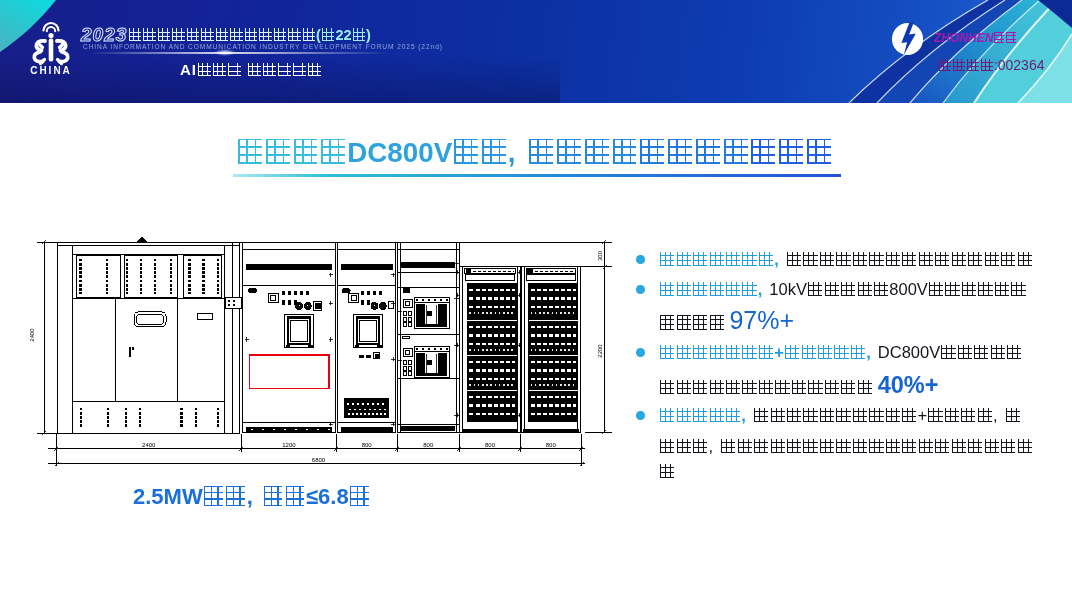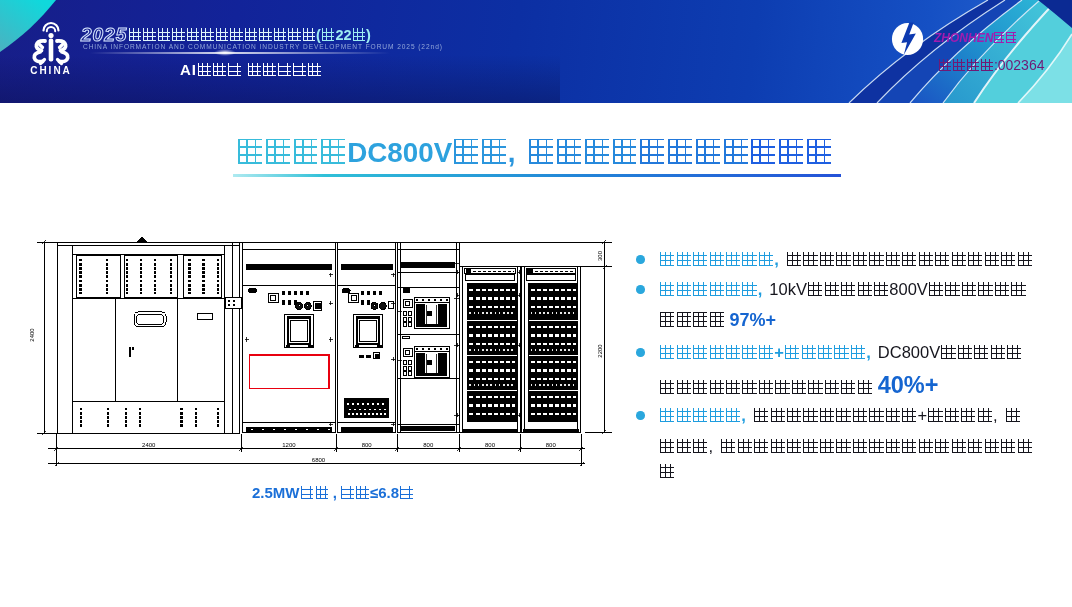--- a/index.html
+++ b/index.html
@@ -70,21 +70,21 @@
 <g stroke="#fff" stroke-width="3.2" stroke-linecap="round">
 <path d="M15.5,44.5 L19.5,40.5"></path>
       <path d="M36.5,44.5 L32.5,40.5"></path>
 <path d="M14.5,25.5 L17.5,28.5"></path>
       <path d="M37.5,25.5 L34.5,28.5"></path>
 </g>
 </svg>
 
 <div class="abs" style="left:26px;top:65px;width:50px;text-align:center;color:#fff;font-size:10px;font-weight:bold;letter-spacing:2px">CHINA</div>
 
-<div class="abs" style="left:81px;top:24px;font-size:19px;font-weight:bold;font-style:italic;letter-spacing:1px;color:transparent;-webkit-text-stroke:1px #d7e6ff">2025</div>
+<div class="abs" style="left:81px;top:24px;font-size:19px;font-weight:bold;font-style:italic;letter-spacing:1px;color:transparent;-webkit-text-stroke:1px #d7e6ff">2023</div>
 
 <div class="abs" style="left:128px;top:27px;font-size:14.5px;font-weight:bold;color:#dff6fb;white-space:nowrap"><i class="c"></i><i class="c"></i><i class="c"></i><i class="c"></i><i class="c"></i><i class="c"></i><i class="c"></i><i class="c"></i><i class="c"></i><i class="c"></i><i class="c"></i><i class="c"></i><i class="c"></i><span style="color:#9feef2">(<i class="c"></i>22<i class="c"></i>)</span></div>
 
 <div class="abs" style="left:83px;top:43px;font-size:6.6px;letter-spacing:0.92px;color:#93a7d9;white-space:nowrap">CHINA INFORMATION AND COMMUNICATION INDUSTRY DEVELOPMENT FORUM 2025 (22nd)</div>
 
 <div class="abs" style="left:90px;top:52px;width:300px;height:1.7px;background:linear-gradient(90deg,rgba(255,255,255,0),rgba(255,255,255,.85) 45%,rgba(255,255,255,0));border-radius:2px"></div>
 <div class="abs" style="left:214px;top:49px;width:22px;height:7px;background:radial-gradient(ellipse at center,rgba(255,255,255,.9),rgba(255,255,255,0) 70%)"></div>
 
 <div class="abs" style="left:180px;top:61px;font-size:15px;font-weight:bold;letter-spacing:1px;color:#fff;white-space:nowrap">AI<i class="c"></i><i class="c"></i><i class="c"></i> <i class="c"></i><i class="c"></i><i class="c"></i><i class="c"></i><i class="c"></i></div>
 
@@ -99,33 +99,33 @@
 <div class="abs" style="left:938px;top:57px;font-size:14px;color:#701a75;white-space:nowrap"><i class="c"></i><i class="c"></i><i class="c"></i><i class="c"></i>:002364</div>
 
 <div class="abs" style="left:236px;top:139px;font-size:27.8px;font-weight:bold;white-space:nowrap;line-height:28px"><span style="color:#38bcdb"><i class="c"></i><i class="c"></i><i class="c"></i><i class="c"></i></span><span style="color:#2da2de">DC800V</span><span style="color:#2b96dd"><i class="c"></i><i class="c"></i><i class="cm">,</i></span><span style="color:#2689dc"><i class="c"></i><i class="c"></i><i class="c"></i><i class="c"></i></span><span style="color:#2278db"><i class="c"></i><i class="c"></i><i class="c"></i><i class="c"></i></span><span style="color:#1e5fe1"><i class="c"></i><i class="c"></i><i class="c"></i></span></div>
 
 <div class="abs" style="left:233px;top:173.5px;width:608px;height:3px;background:linear-gradient(90deg,#aeeaf0,#2fc0d8 15%,#2287d8 55%,#2452d8 100%)"></div>
 
 <div class="abs" style="left:659px;top:250px;font-size:16.5px;line-height:19px;color:#15151d;white-space:nowrap"><span style="position:absolute;left:-23px;top:5px;width:8.5px;height:8.5px;border-radius:50%;background:#2aa7dd"></span><span style="color:#1f9ddf;font-weight:bold"><i class="c"></i><i class="c"></i><i class="c"></i><i class="c"></i><i class="c"></i><i class="c"></i><i class="c"></i><i class="cm">,</i></span><i class="c"></i><i class="c"></i><i class="c"></i><i class="c"></i><i class="c"></i><i class="c"></i><i class="c"></i><i class="c"></i><i class="c"></i><i class="c"></i><i class="c"></i><i class="c"></i><i class="c"></i><i class="c"></i><i class="c"></i></div>
 
 <div class="abs" style="left:659px;top:280px;font-size:16.5px;line-height:19px;color:#15151d;white-space:nowrap"><span style="position:absolute;left:-23px;top:5px;width:8.5px;height:8.5px;border-radius:50%;background:#2aa7dd"></span><span style="color:#1f9ddf;font-weight:bold"><i class="c"></i><i class="c"></i><i class="c"></i><i class="c"></i><i class="c"></i><i class="c"></i><i class="cm">,</i></span>10kV<i class="c"></i><i class="c"></i><i class="c"></i><i class="c"></i><i class="c"></i>800V<i class="c"></i><i class="c"></i><i class="c"></i><i class="c"></i><i class="c"></i><i class="c"></i></div>
 
-<div class="abs" style="left:659px;top:310.5px;font-size:16.5px;line-height:19px;color:#15151d;white-space:nowrap"><i class="c"></i><i class="c"></i><i class="c"></i><i class="c"></i> <span style="color:#1565d0;font-weight:bold;font-size:18px">97%+</span></div>
+<div class="abs" style="left:659px;top:310.5px;font-size:16.5px;line-height:19px;color:#15151d;white-space:nowrap"><i class="c"></i><i class="c"></i><i class="c"></i><i class="c"></i> <span style="color:#1565d0;font-weight:normal;font-size:25px">97%+</span></div>
 
 <div class="abs" style="left:659px;top:343px;font-size:16.5px;line-height:19px;color:#15151d;white-space:nowrap"><span style="position:absolute;left:-23px;top:5px;width:8.5px;height:8.5px;border-radius:50%;background:#2aa7dd"></span><span style="color:#1f9ddf;font-weight:bold"><i class="c"></i><i class="c"></i><i class="c"></i><i class="c"></i><i class="c"></i><i class="c"></i><i class="c"></i>+<i class="c"></i><i class="c"></i><i class="c"></i><i class="c"></i><i class="c"></i><i class="cm">,</i></span>DC800V<i class="c"></i><i class="c"></i><i class="c"></i><i class="c"></i><i class="c"></i></div>
 
 <div class="abs" style="left:659px;top:376px;font-size:16.5px;line-height:19px;color:#15151d;white-space:nowrap"><i class="c"></i><i class="c"></i><i class="c"></i><i class="c"></i><i class="c"></i><i class="c"></i><i class="c"></i><i class="c"></i><i class="c"></i><i class="c"></i><i class="c"></i><i class="c"></i><i class="c"></i> <span style="color:#1565d0;font-weight:bold;font-size:23.5px">40%+</span></div>
 
 <div class="abs" style="left:659px;top:406px;font-size:16.5px;line-height:19px;color:#15151d;white-space:nowrap"><span style="position:absolute;left:-23px;top:5px;width:8.5px;height:8.5px;border-radius:50%;background:#2aa7dd"></span><span style="color:#1f9ddf;font-weight:bold"><i class="c"></i><i class="c"></i><i class="c"></i><i class="c"></i><i class="c"></i><i class="cm">,</i></span><i class="c"></i><i class="c"></i><i class="c"></i><i class="c"></i><i class="c"></i><i class="c"></i><i class="c"></i><i class="c"></i><i class="c"></i><i class="c"></i>+<i class="c"></i><i class="c"></i><i class="c"></i><i class="c"></i><i class="cm">,</i><i class="c"></i></div>
 
 <div class="abs" style="left:659px;top:437px;font-size:16.5px;line-height:19px;color:#15151d;white-space:nowrap"><i class="c"></i><i class="c"></i><i class="c"></i><i class="cm">,</i><i class="c"></i><i class="c"></i><i class="c"></i><i class="c"></i><i class="c"></i><i class="c"></i><i class="c"></i><i class="c"></i><i class="c"></i><i class="c"></i><i class="c"></i><i class="c"></i><i class="c"></i><i class="c"></i><i class="c"></i><i class="c"></i><i class="c"></i><i class="c"></i><i class="c"></i></div>
 
 <div class="abs" style="left:659px;top:462px;font-size:16.5px;line-height:19px;color:#15151d;white-space:nowrap"><i class="c"></i></div>
 
-<div class="abs" style="left:133px;top:484px;width:400px;text-align:center;font-size:15px;font-weight:bold;color:#1a6fd8;white-space:nowrap">2.5MW<i class="c"></i><i class="c"></i><i class="cm">,</i><i class="c"></i><i class="c"></i>≤6.8<i class="c"></i></div>
+<div class="abs" style="left:133px;top:484px;width:400px;text-align:left;font-size:22px;font-weight:bold;color:#1a6fd8;white-space:nowrap">2.5MW<i class="c"></i><i class="c"></i><i class="cm">,</i><i class="c"></i><i class="c"></i>≤6.8<i class="c"></i></div>
 
 <svg class="abs" style="left:18px;top:228px" width="618" height="250" viewBox="18 228 618 250" font-family="Liberation Sans, sans-serif">
 <g fill="none" stroke="#000" stroke-width="1" shape-rendering="crispEdges">
 
 <path d="M55,242.0 H612"></path>
 
 <g>
 <rect x="57.5" y="242.0" width="182" height="191"></rect>
 <path d="M57.5,245.7 H239.5"></path>
 <path d="M72.5,245.7 V433 M224.5,245.7 V433 M232,242.0 V433"></path>

